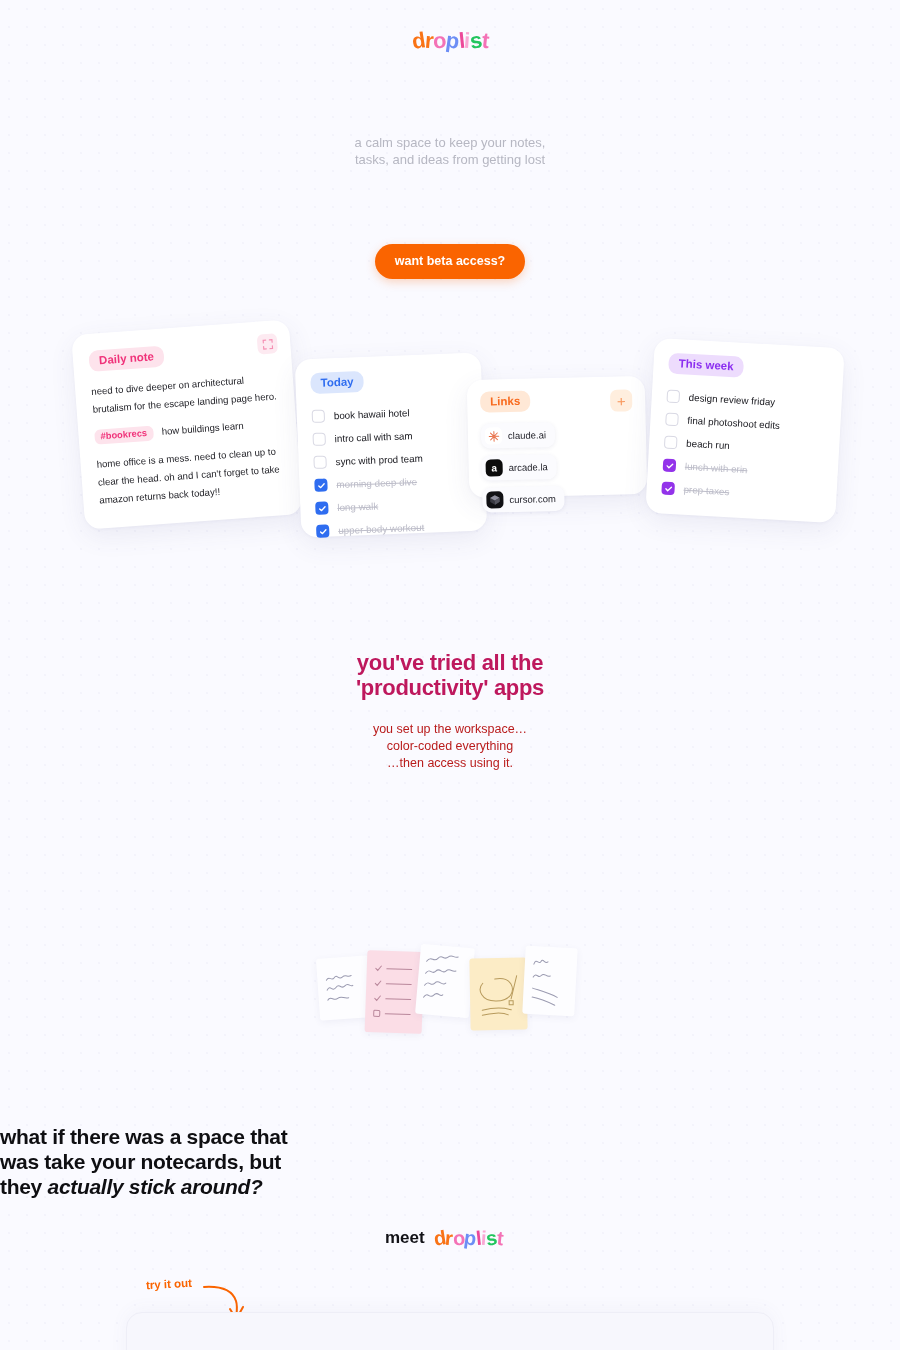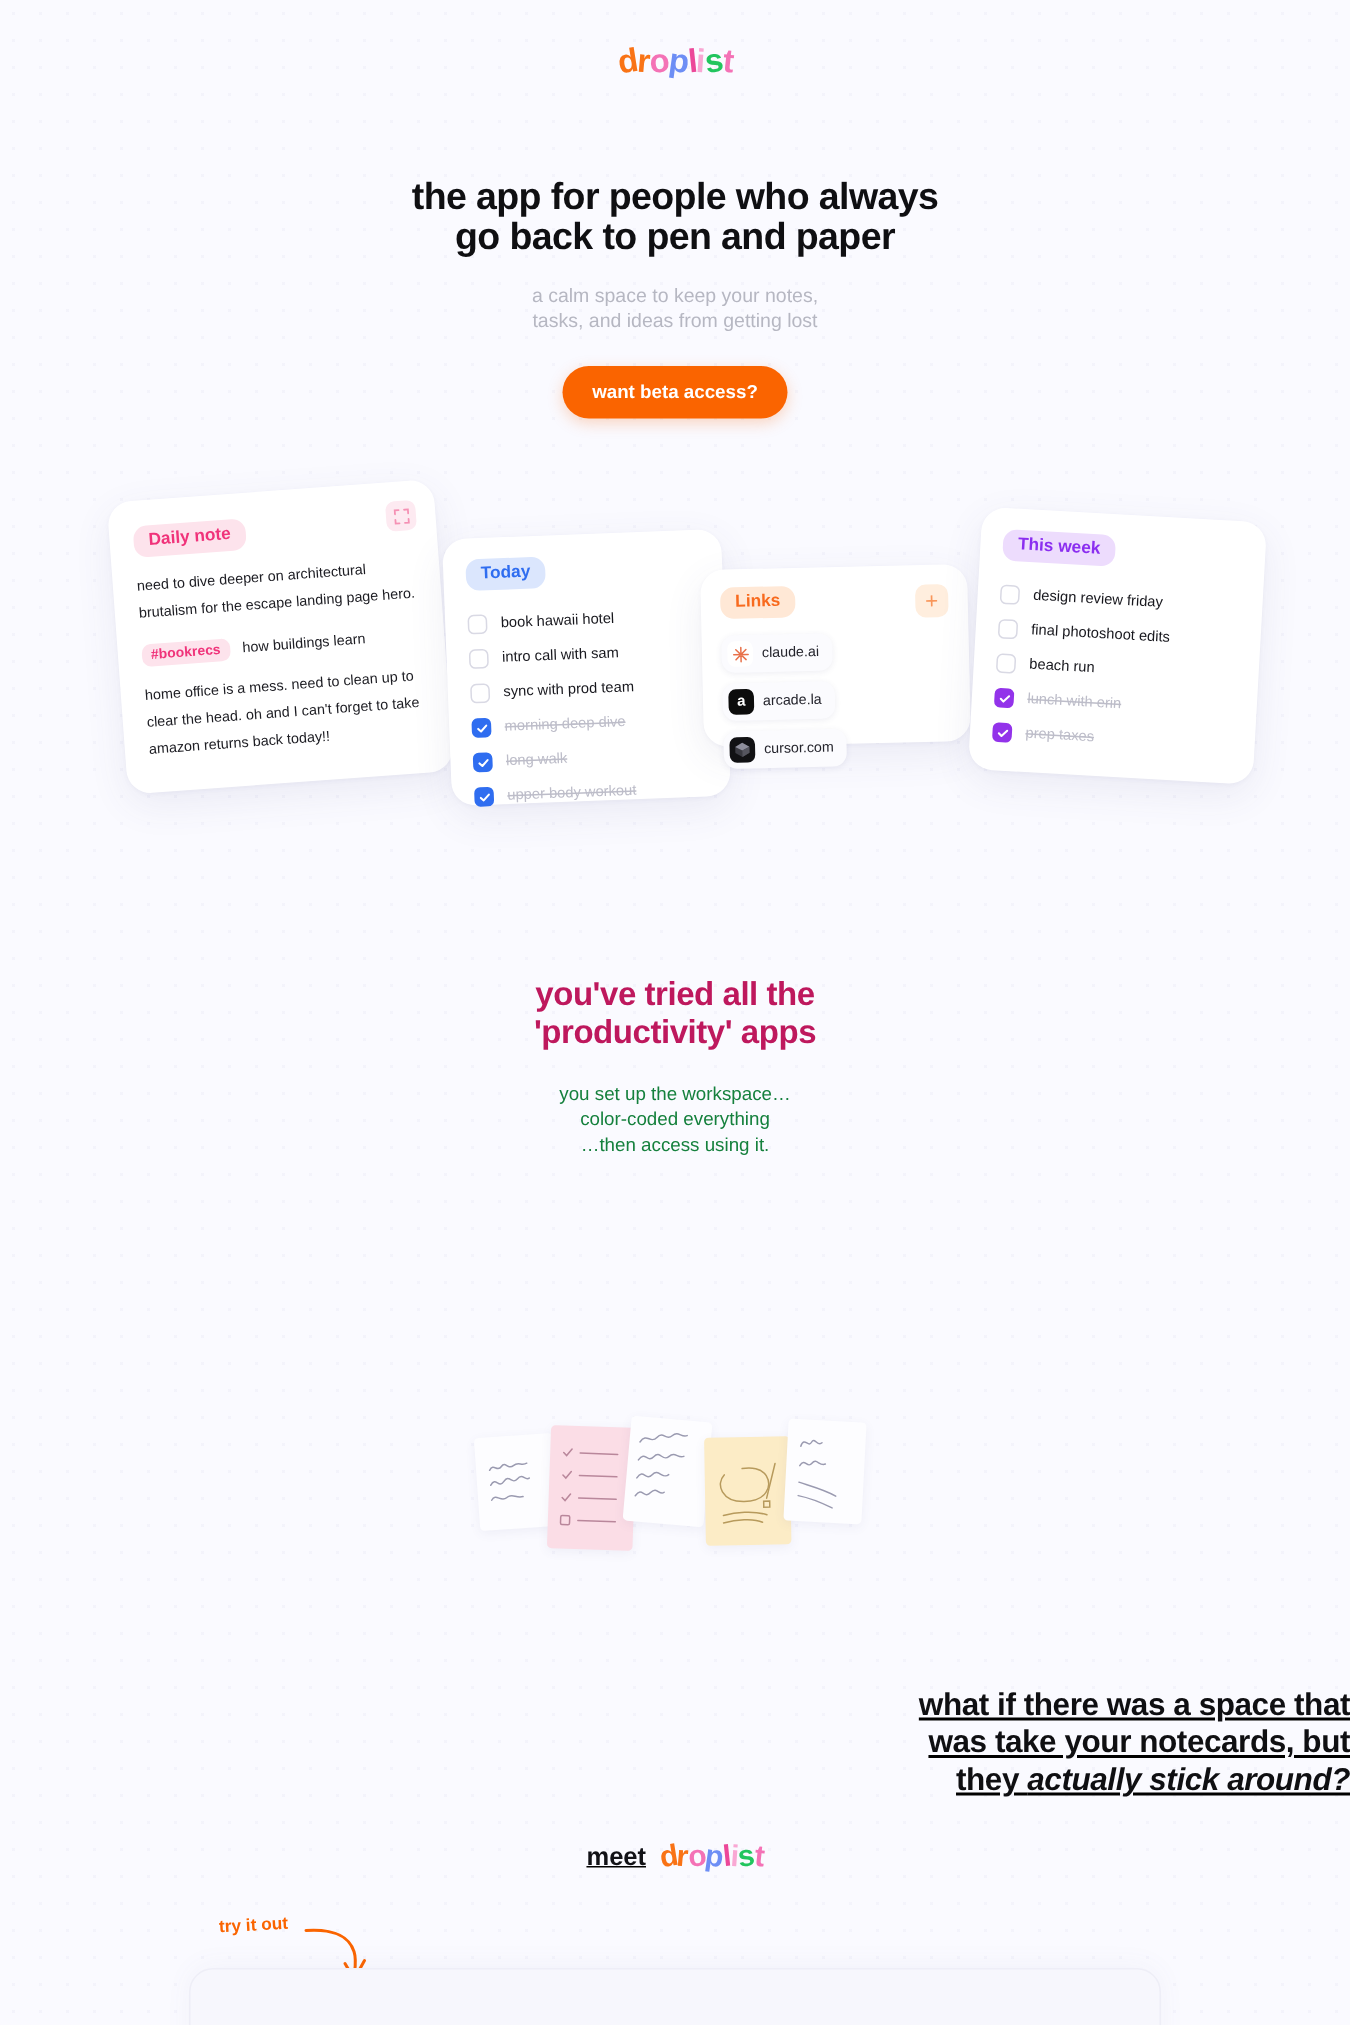--- a/index.html
+++ b/index.html
@@ -243,21 +243,21 @@
     font-size: 22px;
     font-weight: 800;
     line-height: 1.15;
     color: #be185d;
     letter-spacing: -0.3px;
   }
   .sec2 .p1 {
     margin-top: 20px;
     font-size: 12.5px;
     line-height: 1.38;
-    color: #15803d;
+    color: #b91c1c;
   }
   .sec2 .p2 {
     margin-top: 20px;
     font-size: 12.5px;
     line-height: 1.37;
     color: #a9aab7;
     width: 248px;
     margin-left: auto; margin-right: auto;
   }
 
@@ -270,23 +270,22 @@
   }
   .snote {
     position: absolute;
     border-radius: 3px;
     box-shadow: 0 2px 7px rgba(90,90,140,0.07);
   }
 
   
   .sec3 {
     position: absolute;
-    top: 1124px; left: 0; right: 0;
-    text-align: right;
-    text-decoration: underline;
+    top: 1124px; left: 0; right: 12px;
+    text-align: left;
   }
   .sec3 h2 {
     font-size: 21px;
     font-weight: 800;
     line-height: 1.2;
     color: #0f0f12;
     letter-spacing: -0.3px;
   }
   .sec3 h2 em { font-style: italic; }
   .meet-row {
@@ -338,24 +337,20 @@
 </head>
 <body>
 
 <div class="header-logo">
   <div class="logo">
     <span class="l0">d</span><span class="l1">r</span><span class="l2">o</span><span class="l3">p</span><span class="l4">l</span><span class="l5">i</span><span class="l6">s</span><span class="l7">t</span>
   </div>
 </div>
 
 <div class="hero">
-  <h1>
-    <span>the app for people who always</span><br>
-    <span>go back to pen and paper</span>
-  </h1>
   <div class="sub">
     <span>a calm space to keep your notes,</span><br>
     <span>tasks, and ideas from getting lost</span>
   </div>
 </div>
 <div class="cta-wrap">
   <button class="cta">want beta access?</button>
 </div>
 
 <div class="cluster">

